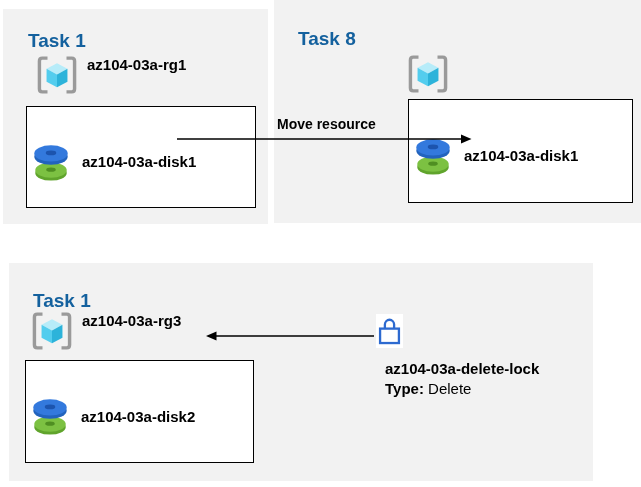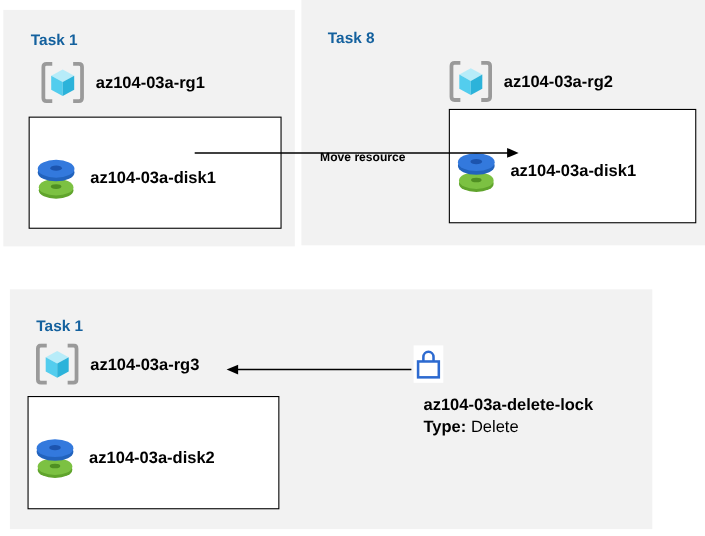--- a/index.html
+++ b/index.html
@@ -6,49 +6,49 @@
   .stage{
     position:relative;width:641px;height:487px;background:#ffffff;
     font-family:"Liberation Sans",sans-serif;overflow:hidden;
   }
   .panel{position:absolute;background:var(--panel-bg,#f2f2f2);}
   #task1{left:3px;top:9px;width:265px;height:215px;}
   #task2{left:274px;top:0;width:367px;height:223px;}
   #task3{left:9px;top:263px;width:584px;height:218px;}
 
   .panel-title{
-    position:absolute;font-size:14px;font-weight:700;line-height:15px;
+    position:absolute;font-size:19px;font-weight:700;line-height:15px;
     color:var(--title-blue,#14619e);white-space:nowrap;
   }
   #task1 .panel-title{left:25px;top:8px;}
   #task2 .panel-title{left:24px;top:15px;}
   #task3 .panel-title{left:24px;top:14px;}
 
-  .rg-row{position:absolute;display:flex;align-items:center;gap:9px;}
+  .rg-row{position:absolute;display:flex;gap:9px;}
   #task1 .rg-row{left:33px;top:47px;}
   #task2 .rg-row{left:133px;top:55px;}
   #task3 .rg-row{left:22px;top:49px;}
   .rg-icon{width:42px;height:38px;display:block;}
   .rg-label{font-size:15px;font-weight:700;color:var(--text,#000);white-space:nowrap;}
 
   .res-box{
     position:absolute;background:var(--box-bg,#fff);
     border:1px solid var(--box-border,#000);
     display:flex;flex-direction:row;align-items:center;
     padding-top:9px;gap:7px;box-sizing:border-box;
   }
   #task1 .res-box{left:23px;top:97px;width:230px;height:102px;}
   #task2 .res-box{left:134px;top:99px;width:225px;height:104px;}
   #task3 .res-box{left:16px;top:97px;width:229px;height:103px;}
   .disk-svg{width:48px;height:42px;display:block;}
   .disk-label{font-size:15px;font-weight:700;color:var(--text,#000);white-space:nowrap;}
 
   .move-label{
-    position:absolute;left:291px;top:116px;font-size:11px;font-weight:700;
-    color:var(--text,#000);white-space:nowrap;margin-top:21px;
+    position:absolute;left:277px;top:116px;font-size:14px;font-weight:700;
+    color:var(--text,#000);white-space:nowrap;
   }
 
   .lock-group{position:absolute;left:367px;top:51px;display:flex;align-items:flex-start;flex-direction:column;}
   .lock-icon-box{
     width:27px;height:34px;background:var(--lock-bg,#fff);
     display:flex;align-items:center;justify-content:center;flex:0 0 auto;
   }
   .lock-svg{width:25px;height:31px;display:block;}
   .lock-text{margin-left:9px;margin-top:11px;}
   .lock-name{font-size:15px;font-weight:700;line-height:20px;color:var(--text,#000);white-space:nowrap;}
@@ -102,21 +102,20 @@
       <span class="disk-label">az104-03a-disk1</span>
     </div>
   </section>
 
   <section class="panel" id="task2">
     <h2 class="panel-title">Task 8</h2>
     <div class="rg-row">
       <svg class="rg-icon">
           <use href="#sym-rg"></use>
         </svg>
-      <span class="rg-label">az104-03a-rg2</span>
     </div>
     <div class="res-box">
       <svg class="disk-svg">
           <use href="#sym-disk"></use>
         </svg>
       <span class="disk-label">az104-03a-disk1</span>
     </div>
   </section>
 
   <section class="panel" id="task3">

